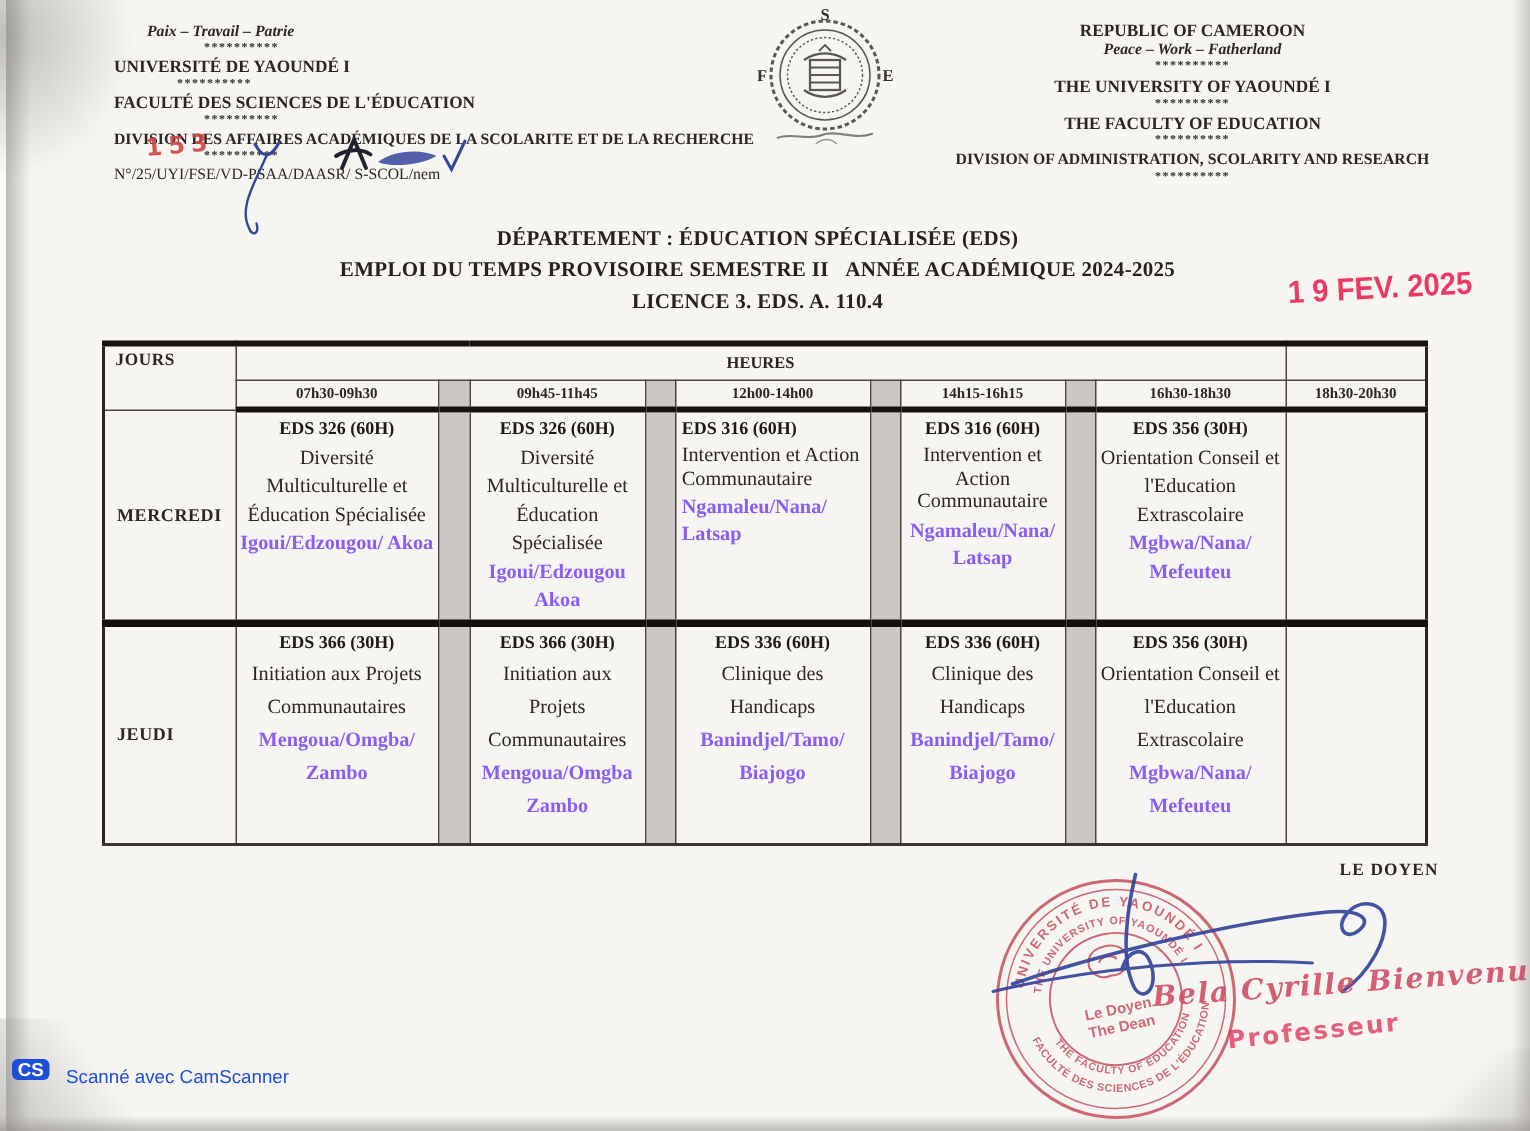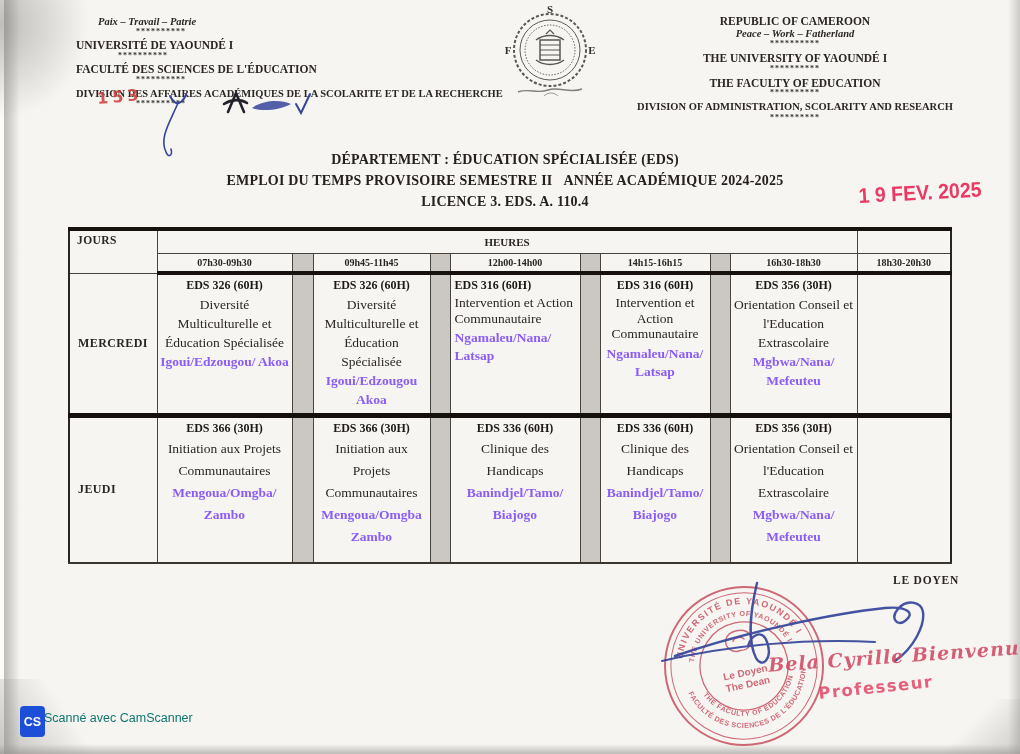--- a/index.html
+++ b/index.html
@@ -80,24 +80,24 @@
   
   .dean-label{position:absolute;left:893px;top:574px;font-weight:bold;font-size:11.5px;letter-spacing:.8px;}
   .dean-stamp{position:absolute;left:652px;top:584px;width:185px;height:168px;opacity:.8;}
   .ink-signature{position:absolute;left:630px;top:558px;width:360px;height:140px;}
   .sig-name{position:absolute;left:768px;top:645px;color:#cf4660;font-style:italic;font-weight:bold;
     font-size:19px;letter-spacing:1px;transform:rotate(-4deg);font-family:"DejaVu Serif",serif;opacity:.85;}
   .sig-title{position:absolute;left:818px;top:678px;color:#e23a5e;font-weight:bold;font-size:16.5px;
     letter-spacing:1.5px;transform:rotate(-6deg);font-family:"DejaVu Sans",sans-serif;opacity:.8;}
 
   
-  .cs-badge{position:absolute;left:20px;top:706px;width:25px;height:31px;border-radius:4px;
+  .cs-badge{position:absolute;left:8px;top:706px;width:25px;height:14px;border-radius:4px;
     background:#1d4ed8;color:#ffffff;font-family:"Liberation Sans",sans-serif;font-weight:bold;
     font-size:12.5px;display:flex;align-items:center;justify-content:center;}
-  .cs-text{position:absolute;left:44px;top:711px;color:#0f766e;font-size:12.5px;
+  .cs-text{position:absolute;left:44px;top:711px;color:#1d4ed8;font-size:12.5px;
     font-family:"Liberation Sans",sans-serif;}
   .marks{position:absolute;left:0;top:0;width:1020px;height:754px;pointer-events:none;}
 </style>
 </head>
 <body>
 
 <div class="page">
 
   <div class="edge edge-white-left"></div>
   <div class="edge edge-left"></div>
@@ -109,20 +109,21 @@
 
   <div class="hdr-left">
     <div class="motto">Paix – Travail – Patrie</div>
     <div class="dots d1">**********</div>
     <div class="l">UNIVERSITÉ DE YAOUNDÉ I</div>
     <div class="dots d2">**********</div>
     <div class="l">FACULTÉ DES SCIENCES DE L'ÉDUCATION</div>
     <div class="dots d3">**********</div>
     <div class="l division">DIVISION DES AFFAIRES ACADÉMIQUES DE LA SCOLARITE ET DE LA RECHERCHE</div>
     <div class="dots d4">**********</div>
+    <div class="ref">N°/25/UYI/FSE/VD-PSAA/DAASR/ S-SCOL/nem</div>
   </div>
 
   <div class="hand-number">153</div>
 
   <svg class="seal" viewBox="0 0 104 98">
     <g stroke="#3f3c38" fill="none" opacity="0.85">
       <circle cx="52" cy="46" r="36" stroke-width="2" stroke-dasharray="3 2"></circle>
       <circle cx="52" cy="46" r="30" stroke-width="1"></circle>
       <circle cx="52" cy="46" r="25" stroke-width="1" stroke-dasharray="1.5 1.5"></circle>
       <path d="M38 36 C46 30,58 30,66 36 M38 56 C46 62,58 62,66 56" stroke-width="1.5"></path>

